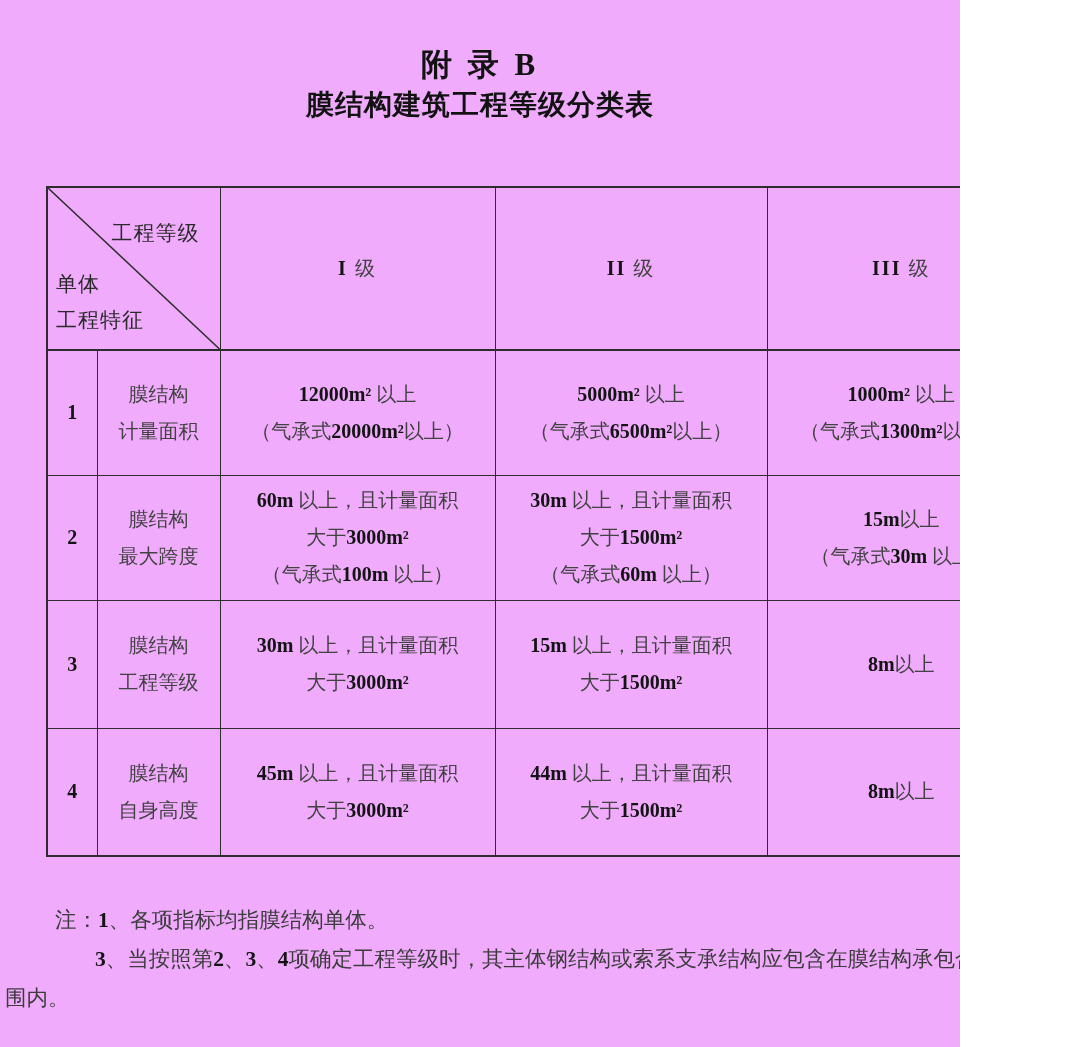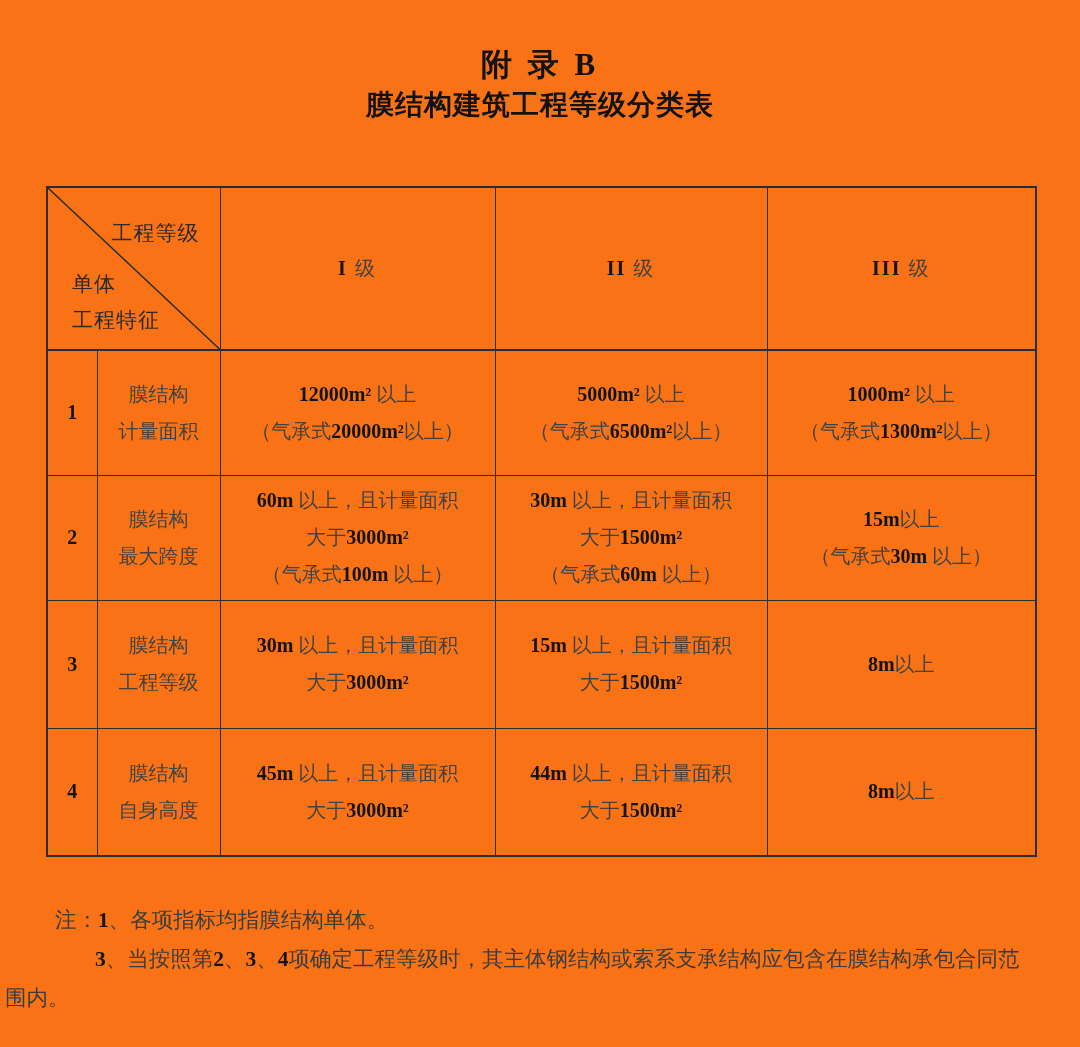--- a/index.html
+++ b/index.html
@@ -1,18 +1,18 @@
 <!DOCTYPE html>
 <html><head>
 <meta charset="utf-8">
 <style>
   * { box-sizing: border-box; }
   html,body { margin:0; padding:0; background:#ffffff; }
   .page {
-    position:relative; width:1080px; height:1047px; background:#f97316; overflow:hidden;
+    position:relative; width:960px; height:1047px; background:#f0abfc; overflow:hidden;
     font-family:"Liberation Serif","DejaVu Serif",serif; color:#3c3c3c;
   }
   .title1 {
     padding-top:44px; text-align:center; font-size:31px; font-weight:bold;
     color:#121212; letter-spacing:4px;
   }
   .title2 {
     text-align:center; font-size:28px; font-weight:bold; color:#121212;
     letter-spacing:1px;
   }
@@ -26,21 +26,21 @@
     font-size:20px; color:#424242; line-height:1.85; padding:0;
   }
   col.c0 { width:50px; }  col.c1 { width:123px; }
   col.c2 { width:275px; } col.c3 { width:272px; } col.c4 { width:269px; }
   .header-row { height:163px; }
   .header-row td { border-bottom-width:2.5px; }
   .corner-cell { position:relative; }
   .diag { position:absolute; left:0; top:0; width:100%; height:100%; display:block; }
   .diag line { stroke:#2d2d2d; stroke-width:1.5; vector-effect:non-scaling-stroke; }
   .corner-top { position:absolute; top:26px; right:20px; font-size:21px; color:#2a2a2a; letter-spacing:1px; }
-  .corner-bottom { position:absolute; left:24px; bottom:10px; text-align:left; font-size:21px; color:#2a2a2a; line-height:1.75; }
+  .corner-bottom { position:absolute; left:8px; bottom:10px; text-align:left; font-size:21px; color:#2a2a2a; line-height:1.75; }
   .corner-bottom span { display:block; letter-spacing:1px; }
   .grade-head { font-size:21px; color:#242424; letter-spacing:2px;margin-top:24px; }
   tbody tr:nth-child(1) { height:125px; }
   tbody tr:nth-child(2) { height:125px; }
   tbody tr:nth-child(3) { height:128px; }
   tbody tr:nth-child(4) { height:128px; }
   .num-cell { font-size:20px; }
   .cell-line { white-space:nowrap; }
   .rich b { color:#141414; font-weight:bold; }
   .notes {

